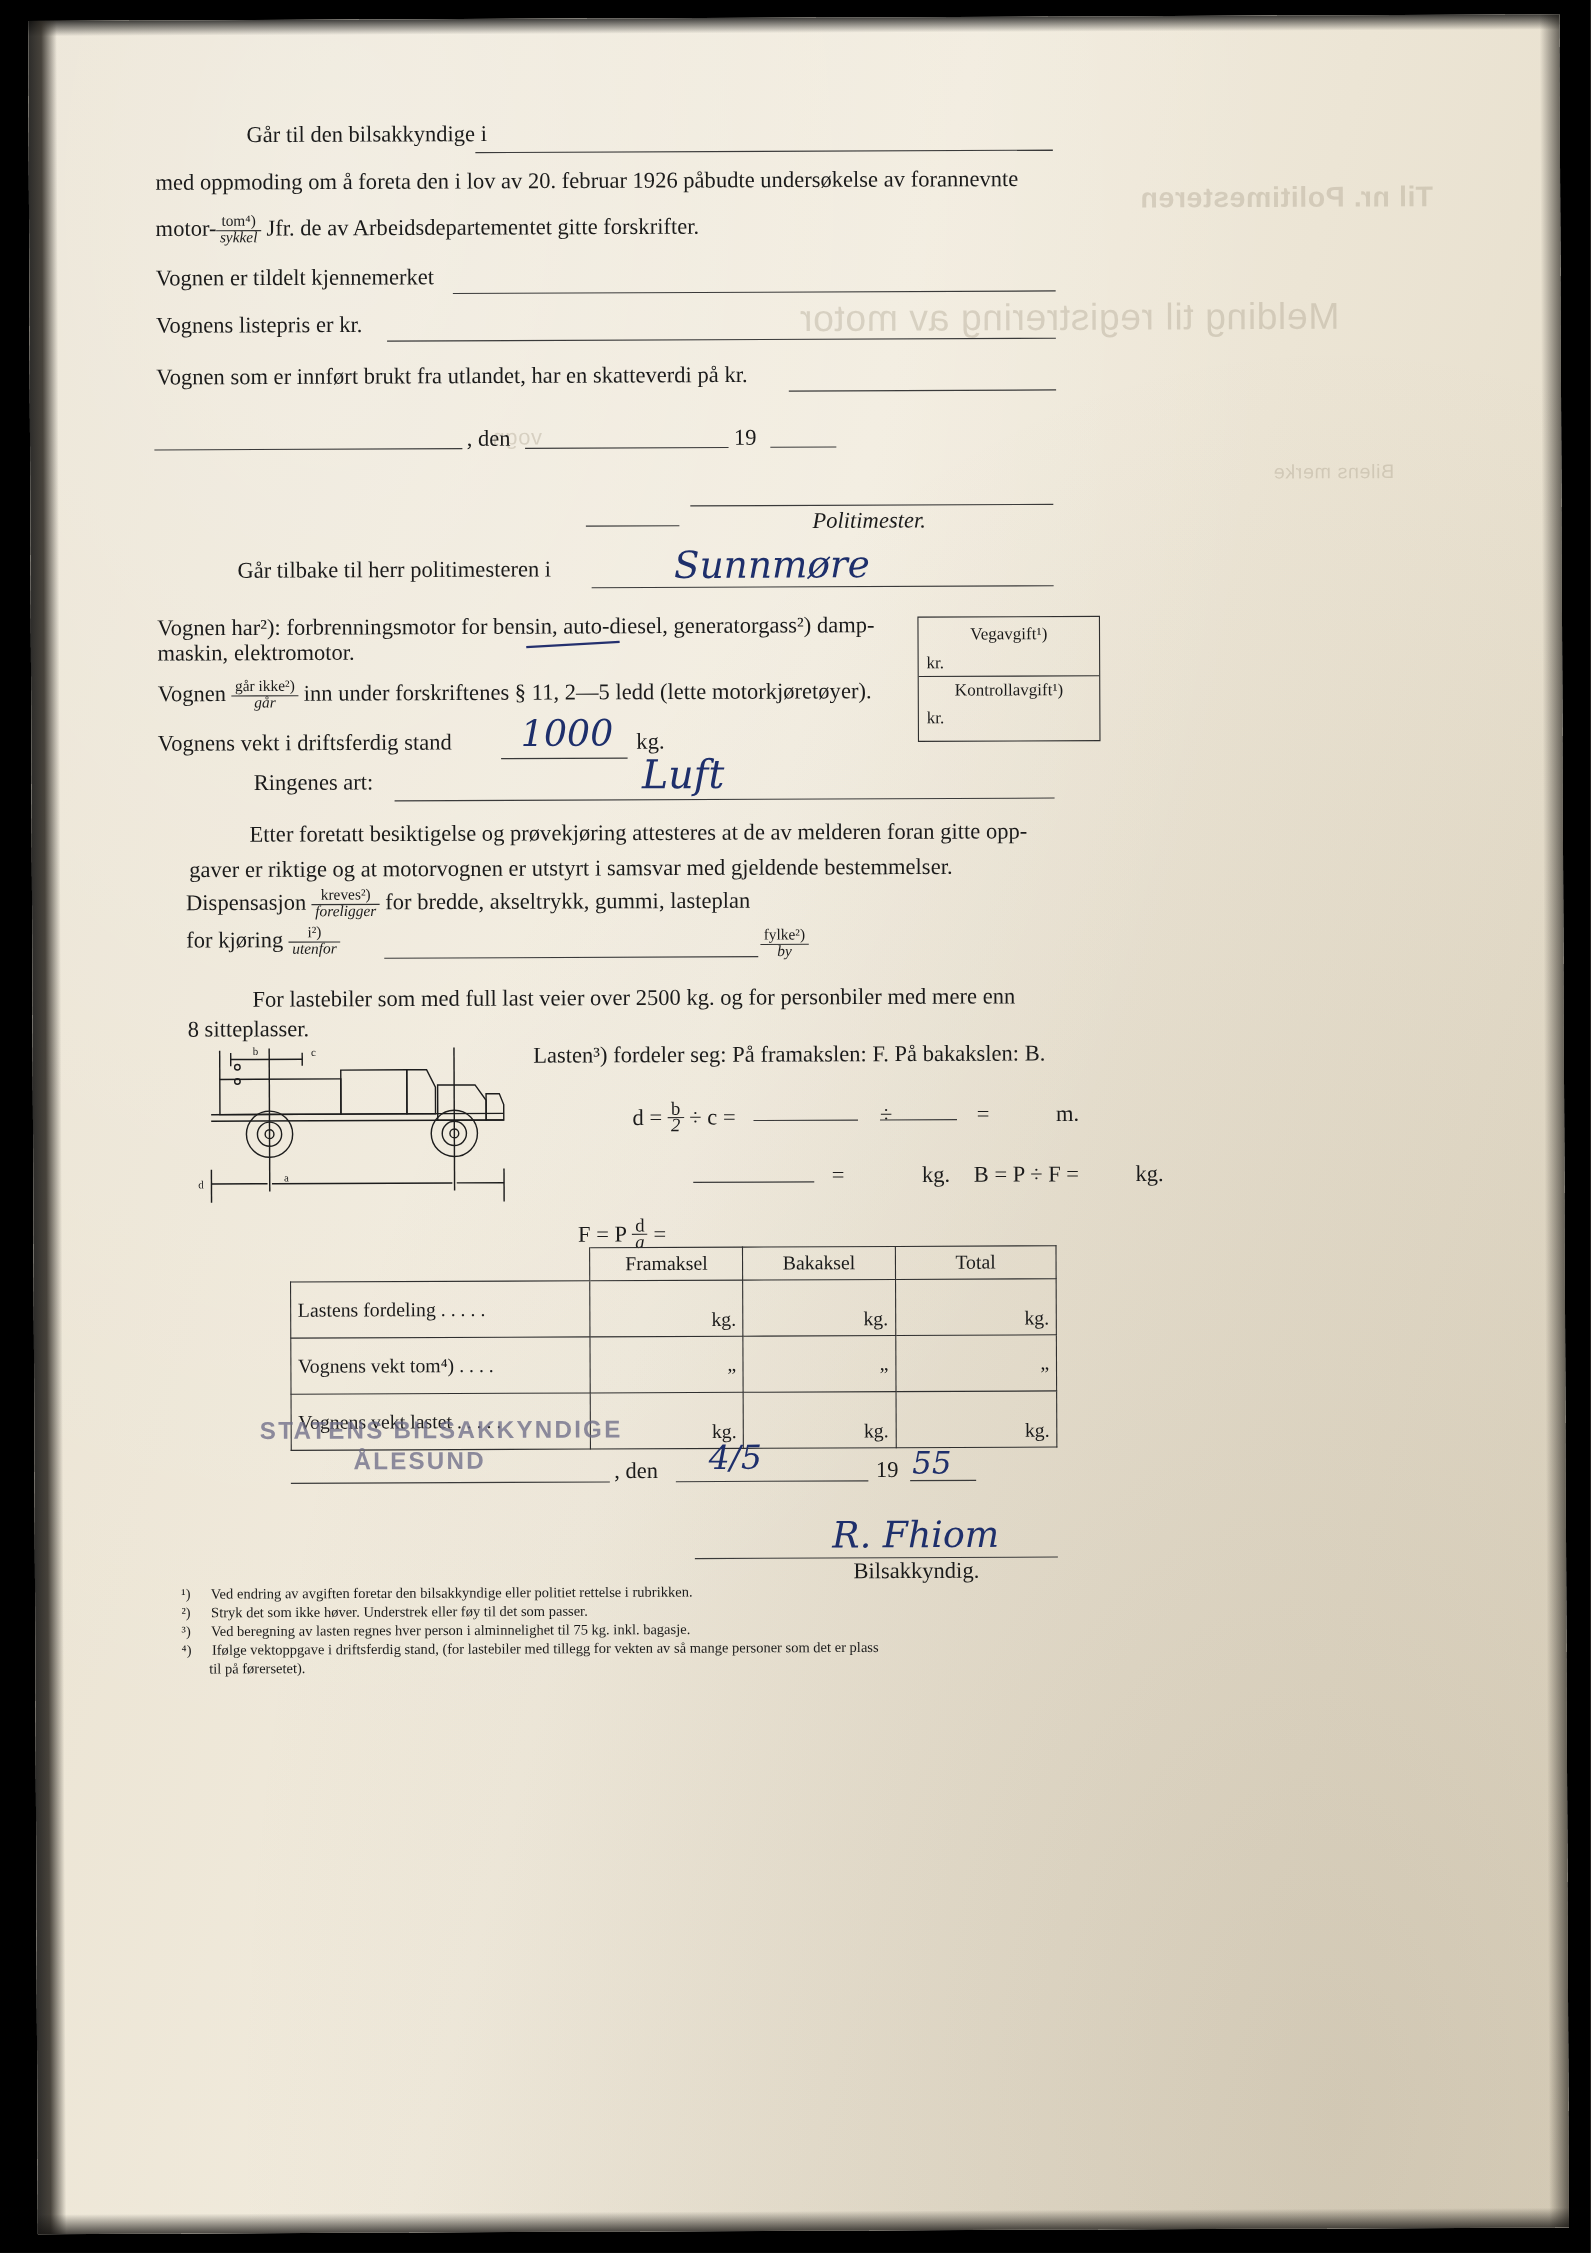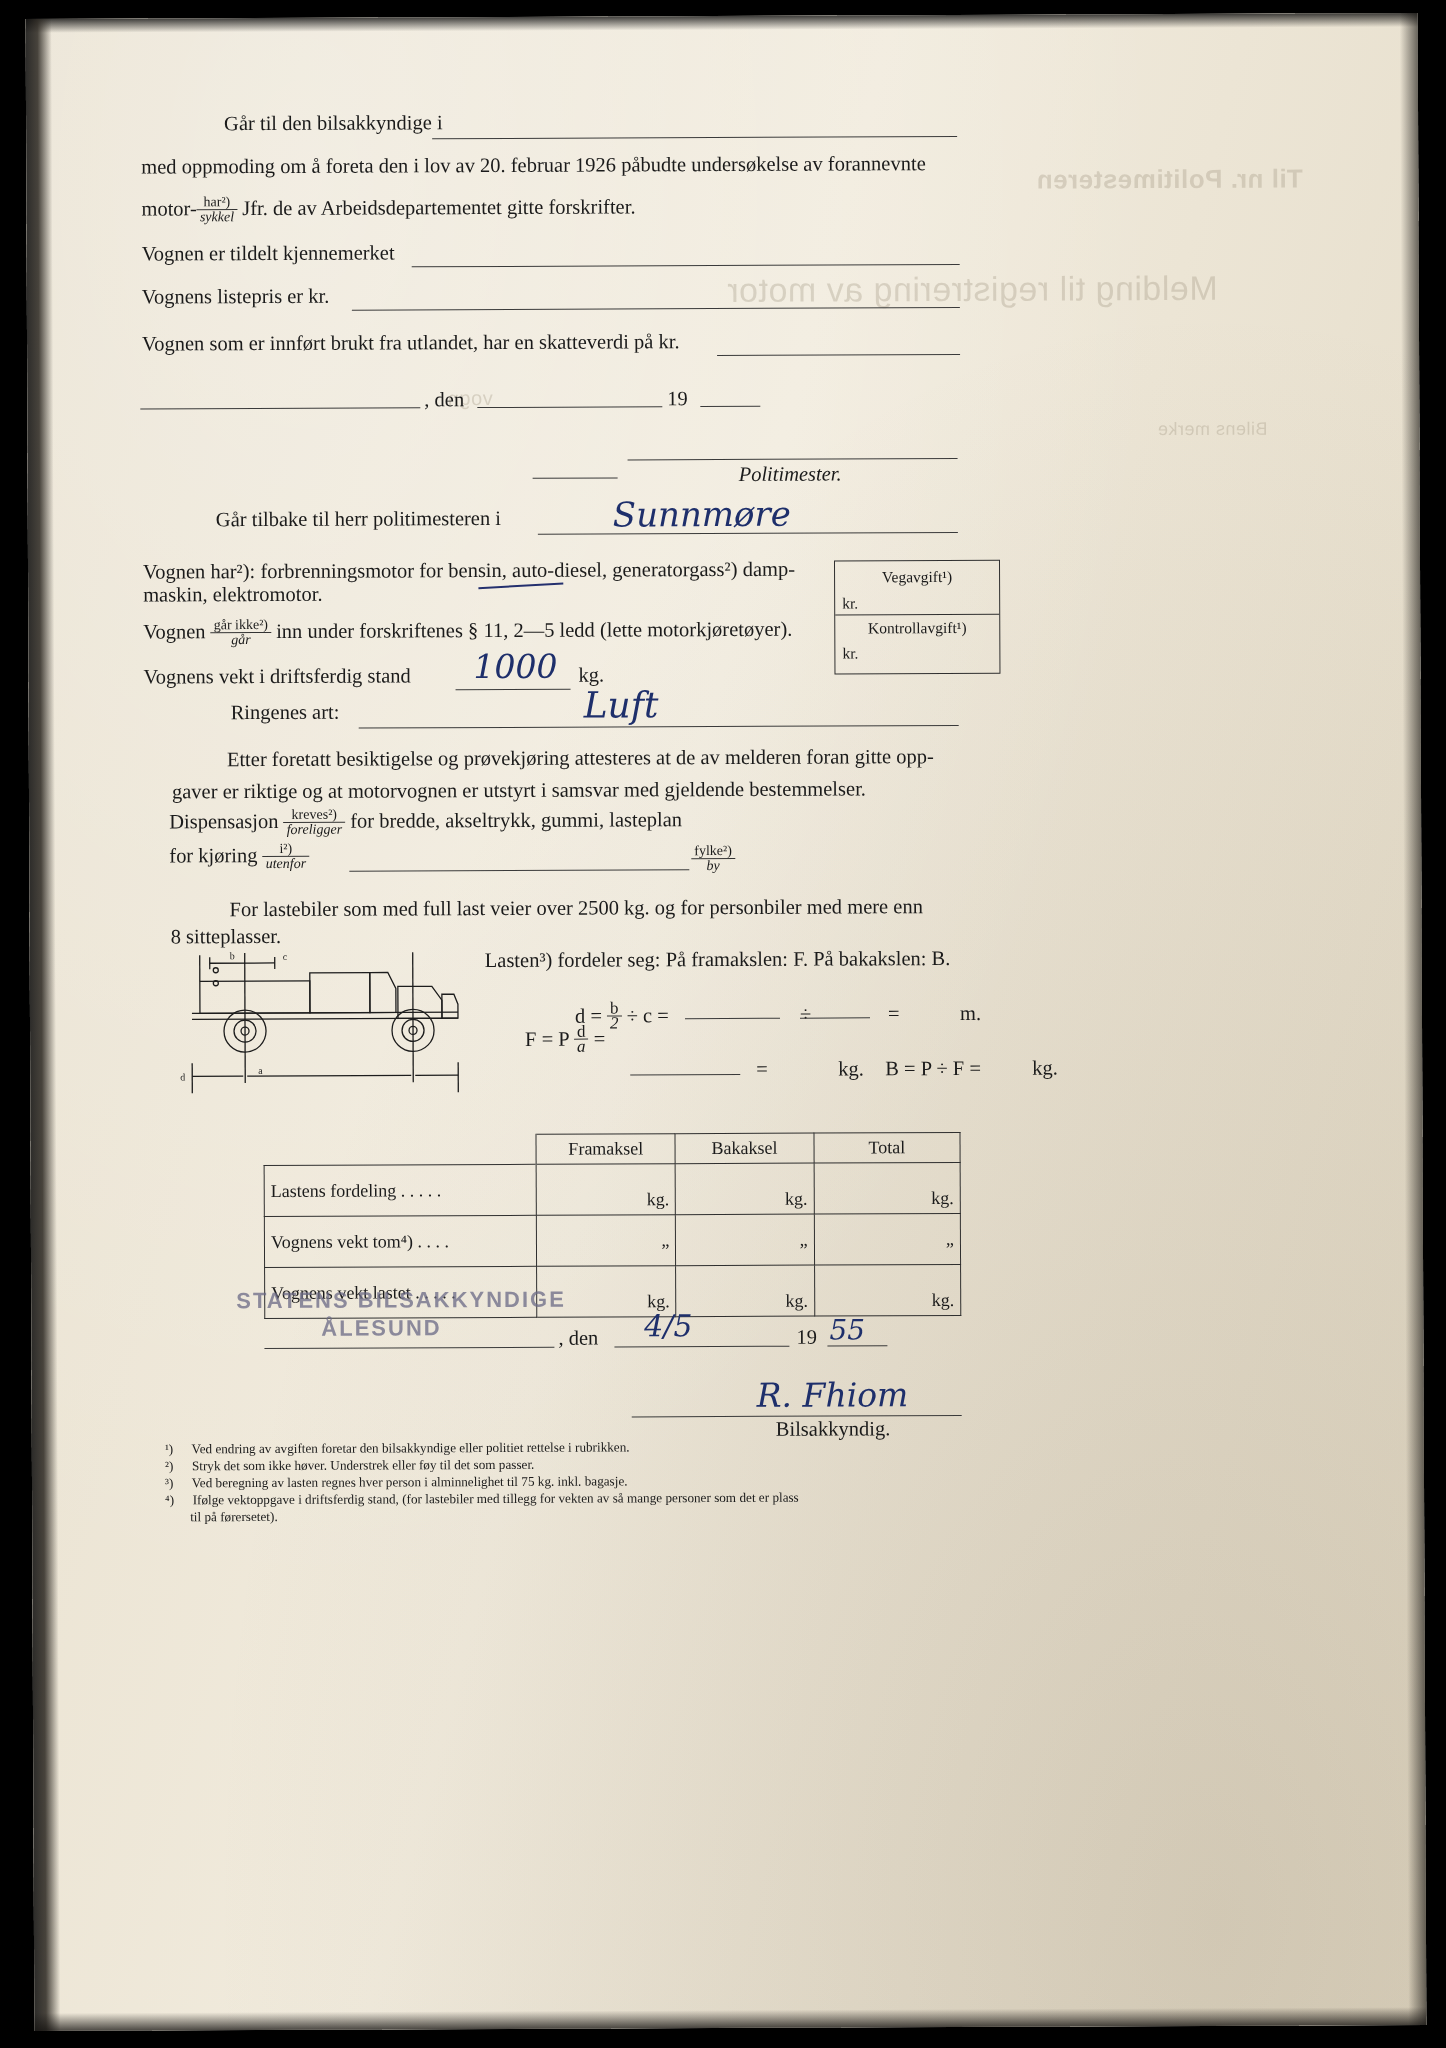--- a/index.html
+++ b/index.html
@@ -74,21 +74,21 @@
   <div class="ghost" style="left:1130px;top:405px;font-size:18px;">Bilens merke</div>
 
   <div class="content">
 
     <div class="t" style="left:198px;top:92px;">Går til den bilsakkyndige i</div>
     <div class="ln" style="left:406px;top:121px;width:525px;"></div>
 
     <div class="t" style="left:115px;top:135px;">med oppmoding om å foreta den i lov av 20. februar 1926 påbudte undersøkelse av forannevnte</div>
 
     <div class="t" style="left:115px;top:177px;">
-      <span>motor-</span><span class="frac"><span class="top">har²)</span><span class="bot">sykkel</span></span>&nbsp;<span>Jfr. de av Arbeidsdepartementet gitte forskrifter.</span>
+      <span>motor-</span><span class="frac"><span class="top">tom⁴)</span><span class="bot">sykkel</span></span>&nbsp;<span>Jfr. de av Arbeidsdepartementet gitte forskrifter.</span>
     </div>
 
     <div class="t" style="left:115px;top:222px;">Vognen er tildelt kjennemerket</div>
     <div class="ln" style="left:385px;top:249px;width:548px;"></div>
 
     <div class="t" style="left:115px;top:265px;">Vognens listepris er kr.</div>
     <div class="ln" style="left:325px;top:292px;width:608px;"></div>
 
     <div class="t" style="left:115px;top:312px;">Vognen som er innført brukt fra utlandet, har en skatteverdi på kr.</div>
     <div class="ln" style="left:690px;top:339px;width:243px;"></div>
@@ -197,21 +197,21 @@
       <span>d =</span>
       <span class="frac" style="font-size:17px;"><span class="top">b</span><span class="bot">2</span></span>
       <span>÷ c =</span>
     </div>
     <div class="ln" style="left:655px;top:1002px;width:95px;"></div>
     <div class="t" style="left:770px;top:985px;">÷</div>
     <div class="ln" style="left:770px;top:1002px;width:70px;"></div>
     <div class="t" style="left:858px;top:985px;">=</div>
     <div class="t" style="left:930px;top:985px;">m.</div>
 
-    <div class="t" style="left:495px;top:1008px;">
+    <div class="t" style="left:495px;top:1091px;">
       <span>F = P</span>
       <span class="frac" style="font-size:17px;"><span class="top">d</span><span class="bot">a</span></span>
       <span>=</span>
     </div>
     <div class="ln" style="left:600px;top:1058px;width:110px;"></div>
     <div class="t" style="left:726px;top:1040px;">=</div>
     <div class="t" style="left:808px;top:1040px;">kg.</div>
     <div class="t" style="left:855px;top:1040px;">B = P ÷ F =</div>
     <div class="t" style="left:1002px;top:1040px;">kg.</div>
 

